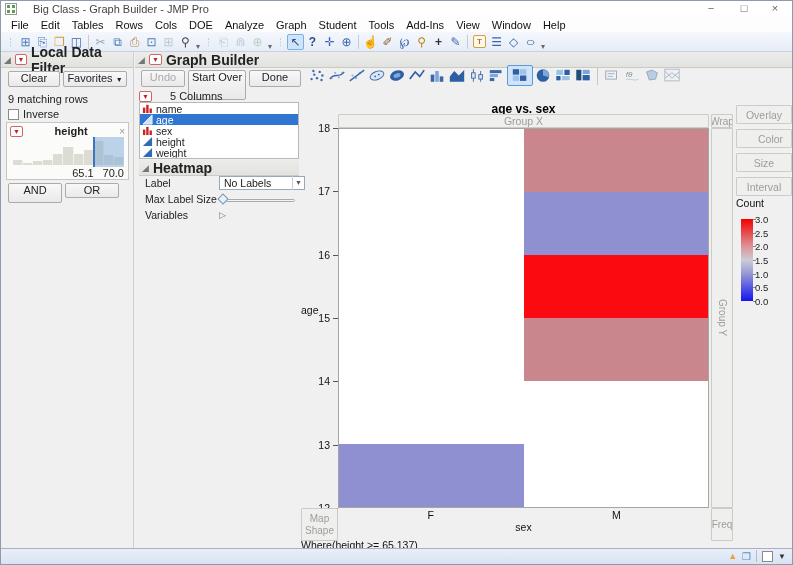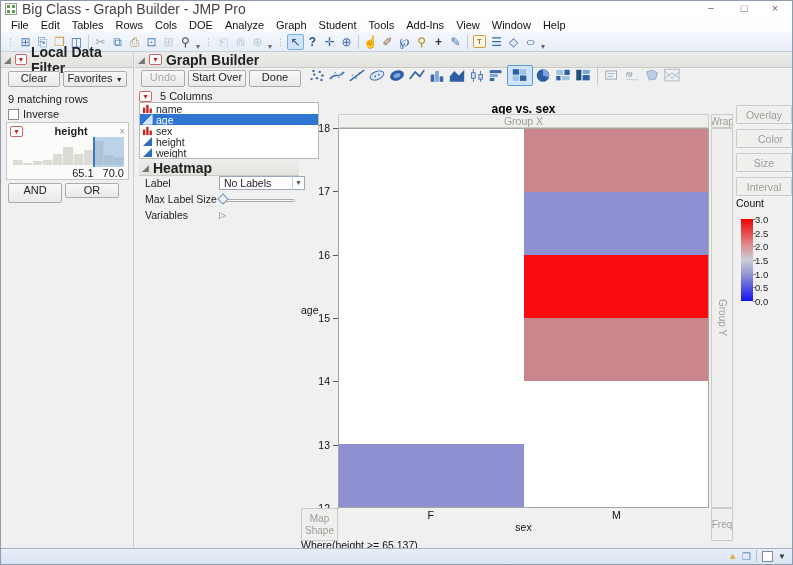--- a/index.html
+++ b/index.html
@@ -1,21 +1,21 @@
 <!DOCTYPE html>
 <html><head>
 <meta charset="utf-8">
 <style>
   * { box-sizing: border-box; margin:0; padding:0; }
   html,body { width:793px; height:565px; overflow:hidden; }
   body { font-family:"Liberation Sans", sans-serif; font-size:11px; color:#222; background:#fff; position:relative; border:1px solid #8f9bac; }
 
   
   #titlebar { position:absolute; left:0; top:0; width:100%; height:16px; background:#fff; display:flex; align-items:center; padding-left:4px; }
-  #titlebar .title { margin-left:5px; color:#444; font-size:14px;text-align:center; }
+  #titlebar .title { margin-left:16px; color:#444; font-size:11px;text-align:center; }
   .wctrl { position:absolute; top:0; width:30px; height:15px; text-align:center; color:#666; font-size:11px; line-height:15px; }
   #menubar { position:absolute; left:0; top:16px; width:100%; height:15px; background:#fdfdfd; display:flex; align-items:center; padding-left:4px; }
   #menubar span { padding:0 6px; color:#111; }
   #toolbar { position:absolute; left:0; top:31px; width:100%; height:20px; background:linear-gradient(#f4f7fc,#e7edf7); border-bottom:1px solid #c7d0de; display:flex; align-items:center; padding-left:3px; }
   .tbgrip { color:#aab6c8; font-size:9px; margin:0 2px; }
   .tbsep { width:1px; height:14px; background:#c3cbd8; margin:0 3px; }
   .tbicon { width:17px; height:16px; display:inline-flex; align-items:center; justify-content:center; font-size:12px; line-height:16px; }
   .tbicon.sel { background:#cfe4fa; border:1px solid #7ab0e0; border-radius:2px; }
   .tboverflow { color:#667; font-size:8px; margin:0 2px; align-self:flex-end; }
 
@@ -43,24 +43,24 @@
   #histo .bar { flex:1; background:#dcdcd4; border-right:1px solid #f0f0ea; }
   #histsel { position:absolute; top:14px; height:30px; background:rgba(120,165,215,.48); border-left:2px solid #3a78c2; }
   #lf-range { position:absolute; right:4px; top:44px; color:#222; }
   #lf-range span { margin-left:9px; }
   #lf-and { position:absolute; left:7px; top:131px; width:54px; height:20px; }
   #lf-or  { position:absolute; left:64px; top:131px; width:54px; height:15px; }
 
   
   #builder { position:absolute; left:134px; top:0; right:0; height:100%; }
   #gb-undo { position:absolute; left:6px; top:18px; width:44px; height:17px; }
-  #gb-start { position:absolute; left:53px; top:18px; width:58px; height:17px; }
+  #gb-start { position:absolute; left:53px; top:18px; width:58px; height:30px; }
   #gb-done { position:absolute; left:114px; top:18px; width:52px; height:17px; }
-  #colshdr { position:absolute; left:4px; top:38px; display:flex; align-items:center; gap:8px; }
-  #collist { position:absolute; left:4px; top:50px; width:180px; height:57px; background:#fff; border:1px solid #b8b8b5; overflow:hidden; }
+  #colshdr { position:absolute; left:4px; top:38px; display:flex; align-items:center; gap:18px; }
+  #collist { position:absolute; left:4px; top:50px; width:160px; height:57px; background:#fff; border:1px solid #b8b8b5; overflow:hidden; }
   .colrow { height:11px; display:flex; align-items:center; gap:3px; padding-left:2px; font-size:10.5px; }
   .colrow.sel { background:#2f76d2; color:#fff; }
   .colrow svg { flex:0 0 auto; }
   #hm-hdr { position:absolute; left:4px; top:108px; width:160px; }
   #hm-props { position:absolute; left:4px; top:124px; width:170px; font-size:10.5px; color:#222; }
   .proprow { position:relative; height:14px; margin-bottom:2px; padding-left:6px; line-height:14px; }
   #hm-combo { position:absolute; left:80px; top:0; width:86px; height:14px; background:#fff; border:1px solid #9aa7b8; display:flex; align-items:center; }
   #hm-combo .val { flex:1; padding-left:4px; }
   #hm-combo .dd { width:12px; border-left:1px solid #c8cfd8; color:#556; font-size:7px; text-align:center; }
   #hm-slider { position:absolute; left:80px; top:5px; width:76px; }

